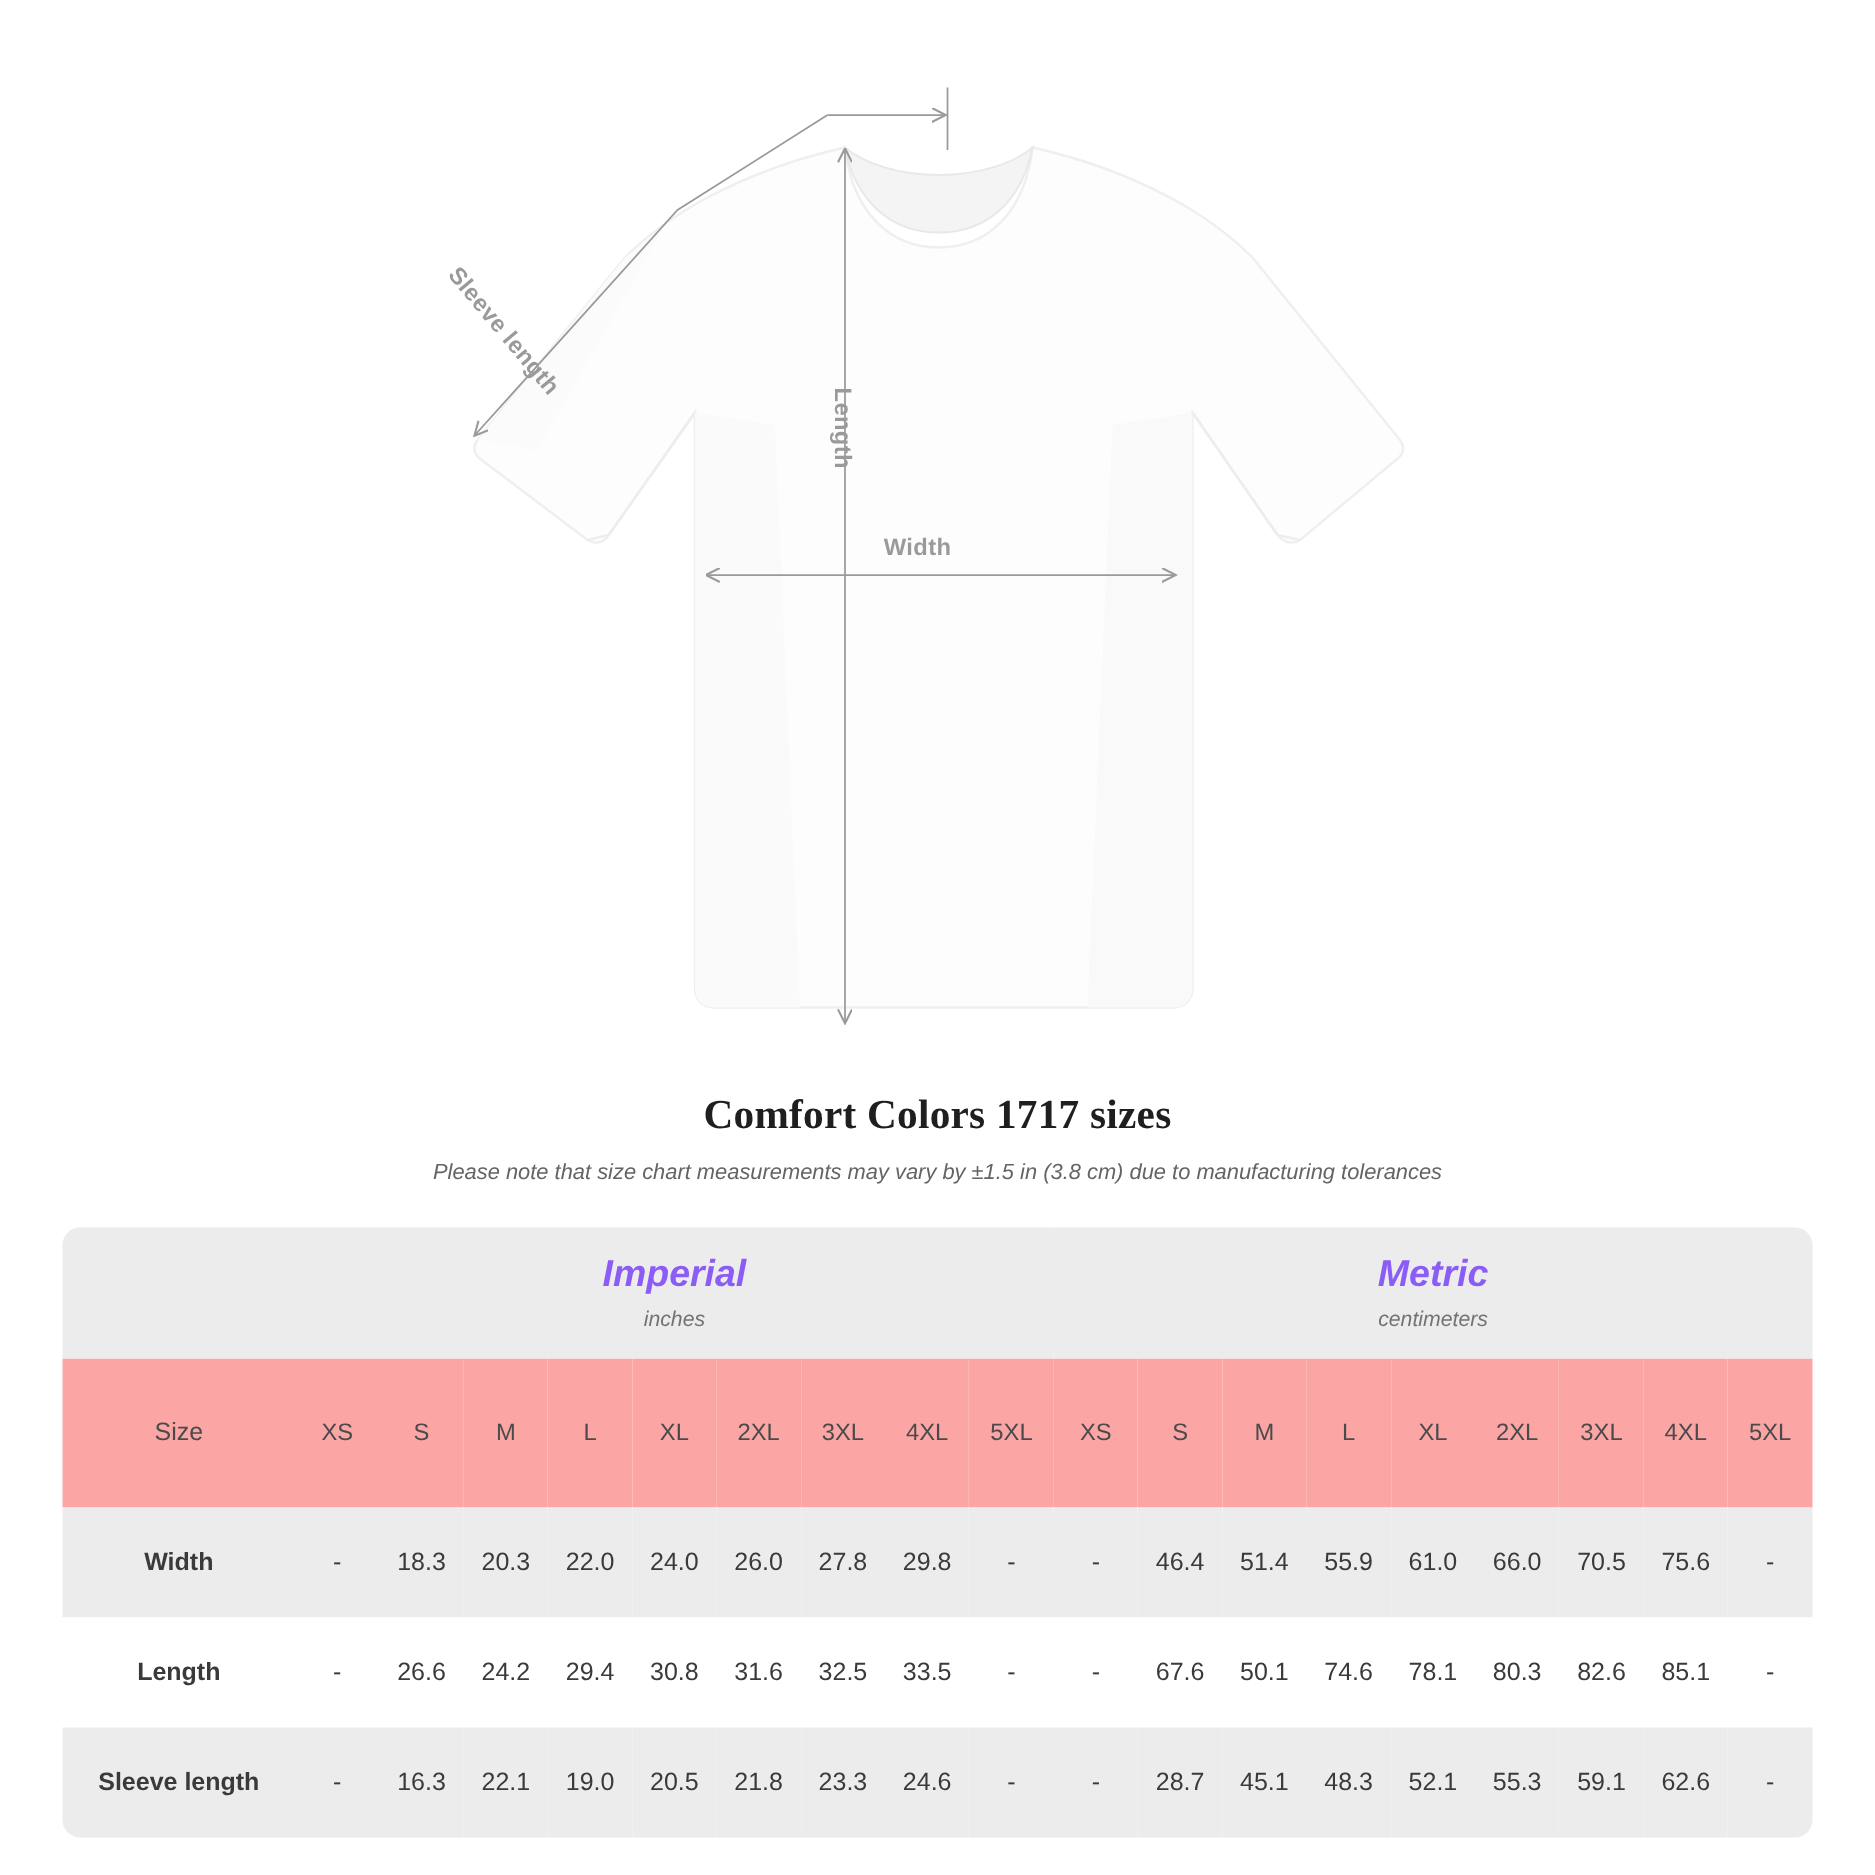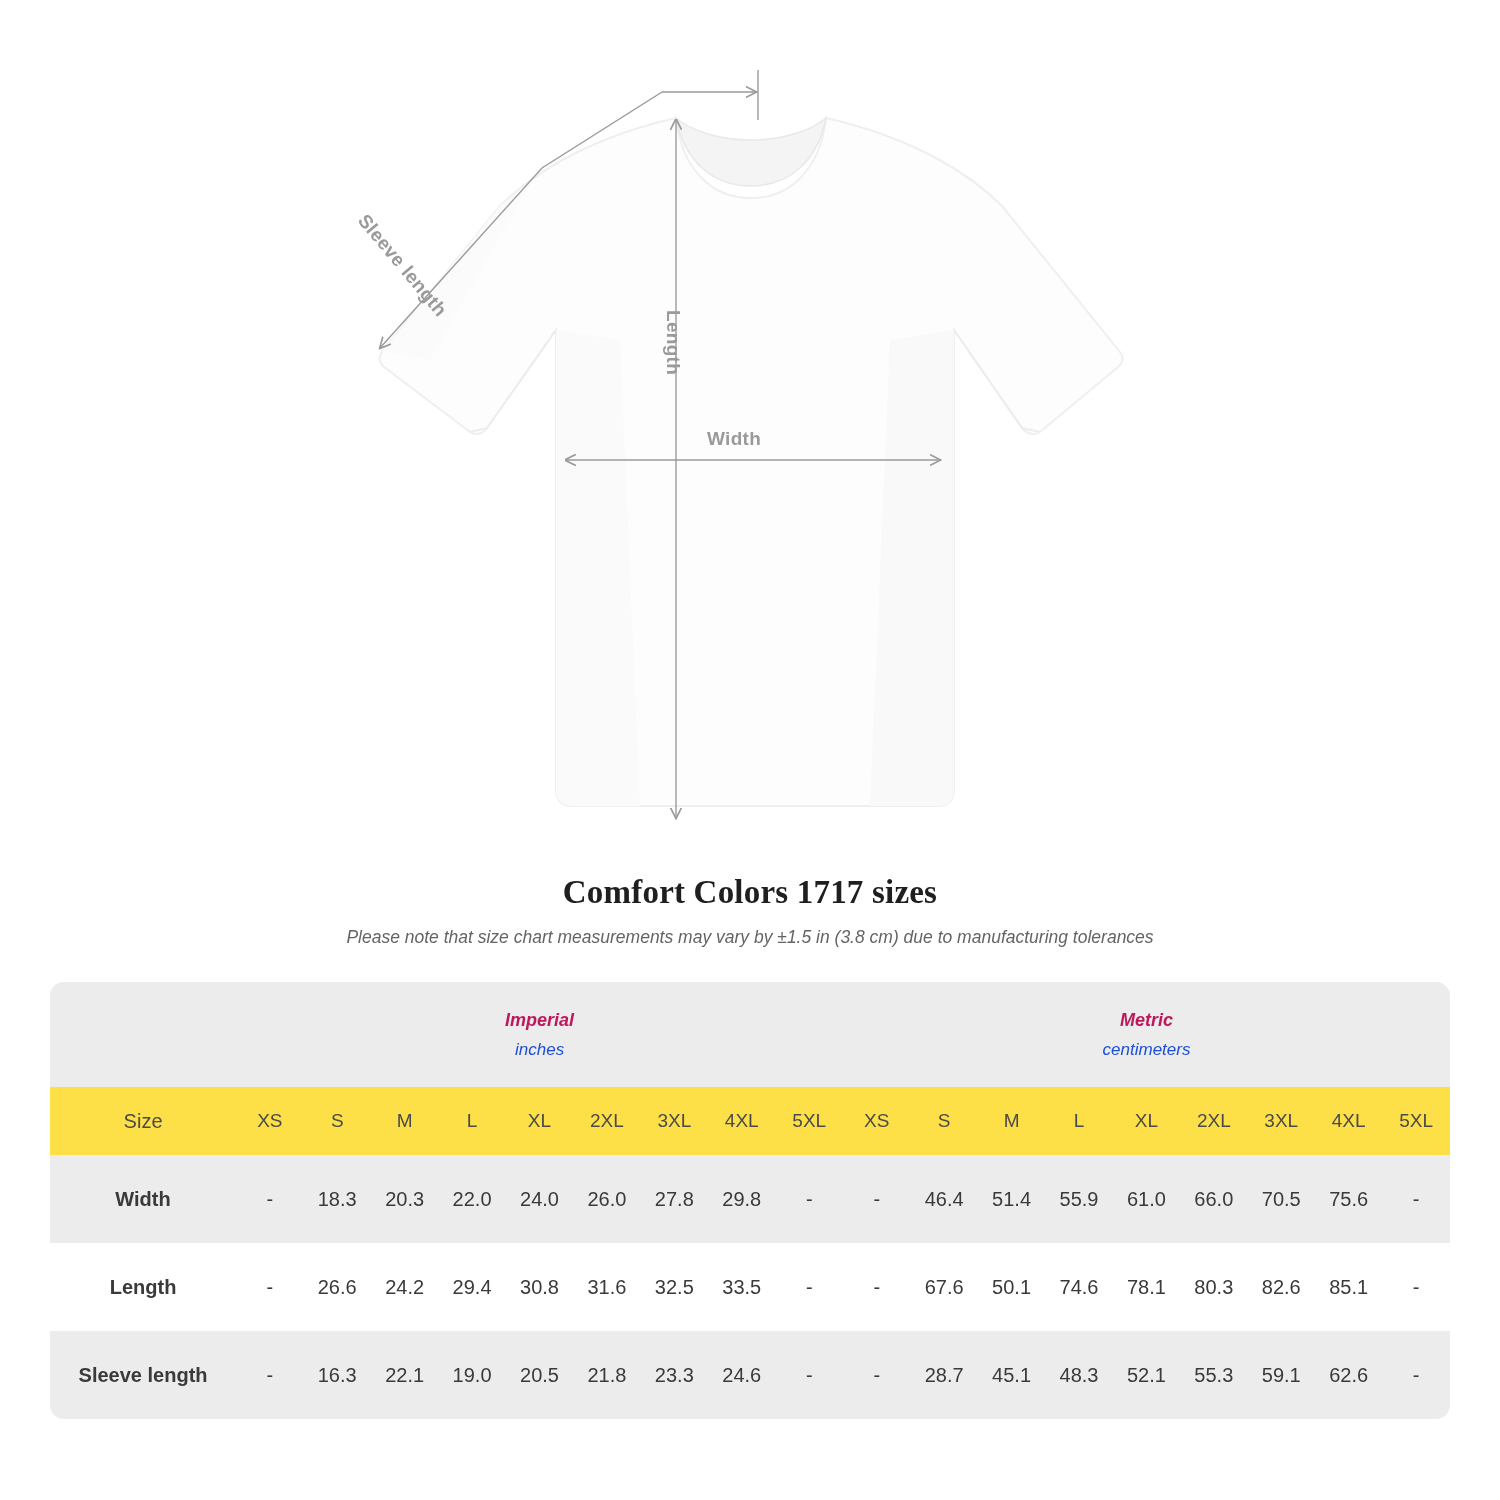--- a/index.html
+++ b/index.html
@@ -97,35 +97,35 @@
     height: 105px;
     background: #ececec;
   }
   .unit-row td.corner-left {
     border-top-left-radius: 14px;
   }
   .unit-row td.corner-right {
     border-top-right-radius: 14px;
   }
   .unit-name {
-    font-size: 18px;
+    font-size: 30px;
     font-weight: bold;
     font-style: italic;
-    color: #be185d;
+    color: #8b5cf6;
   }
   .unit-sub {
     font-size: 17px;
     font-style: italic;
-    color: #1d4ed8;
+    color: #737373;
     margin-top: 9px;
   }
   
   .head-row td {
-    height: 68px;
-    background: #fde047;
+    height: 119px;
+    background: #fca5a5;
     font-weight: bold;
     color: #4a4a4a;
     font-size: 19px;
   }
   .head-row td.rowlabel {
     font-size: 20px;
   }
   
   .data-row td {
     height: 88px;

